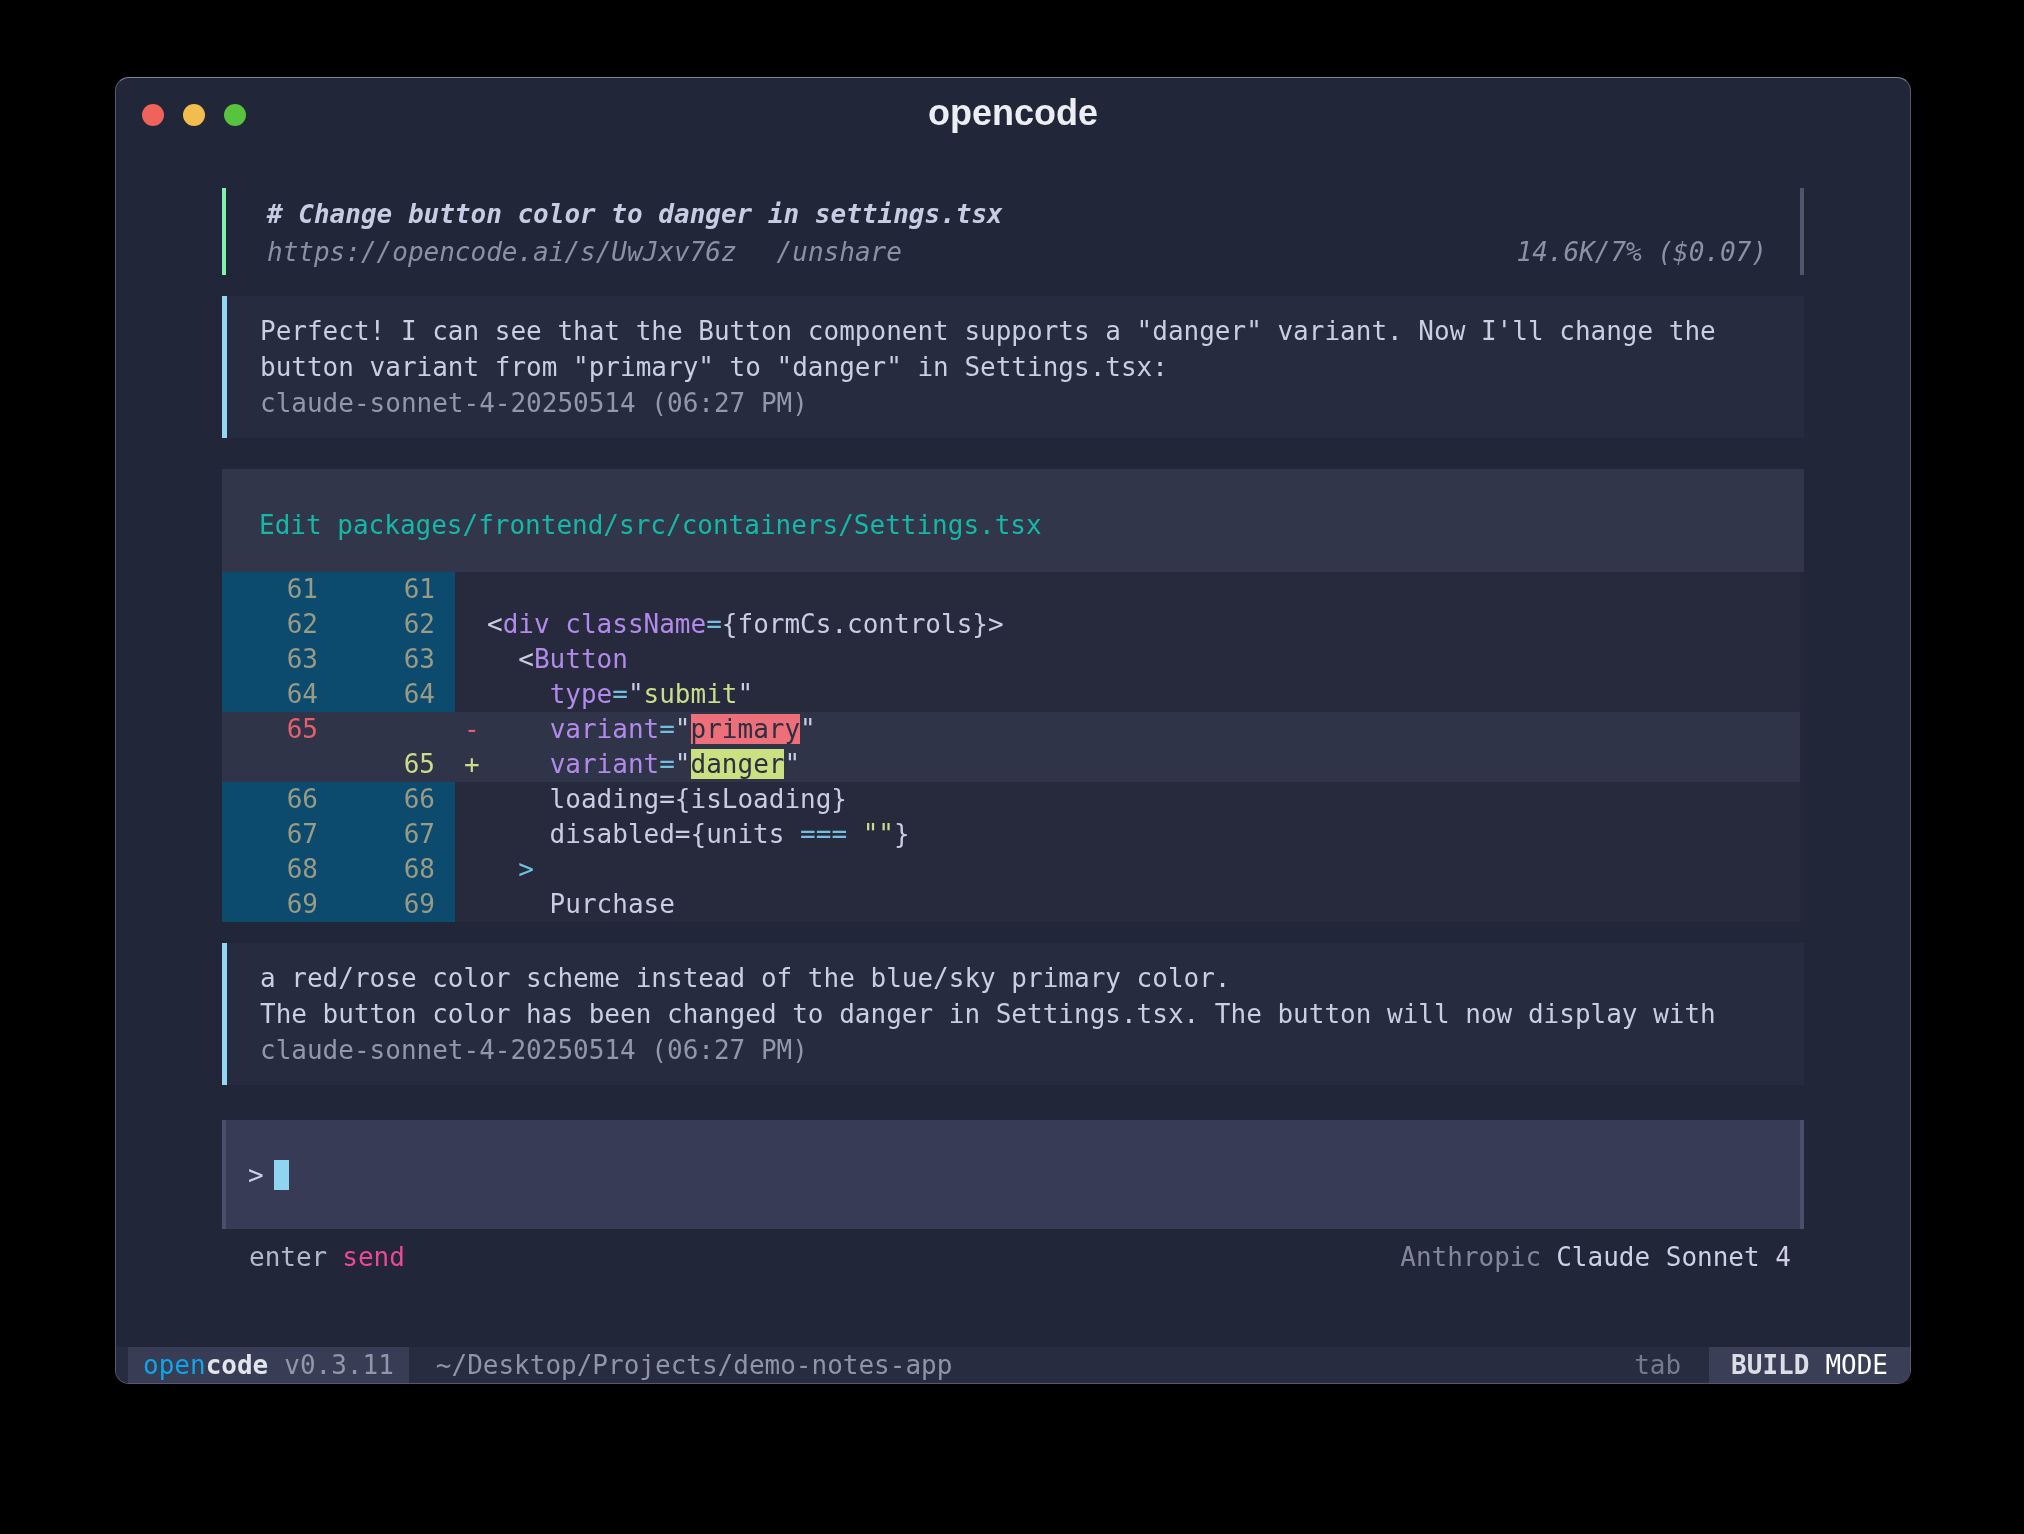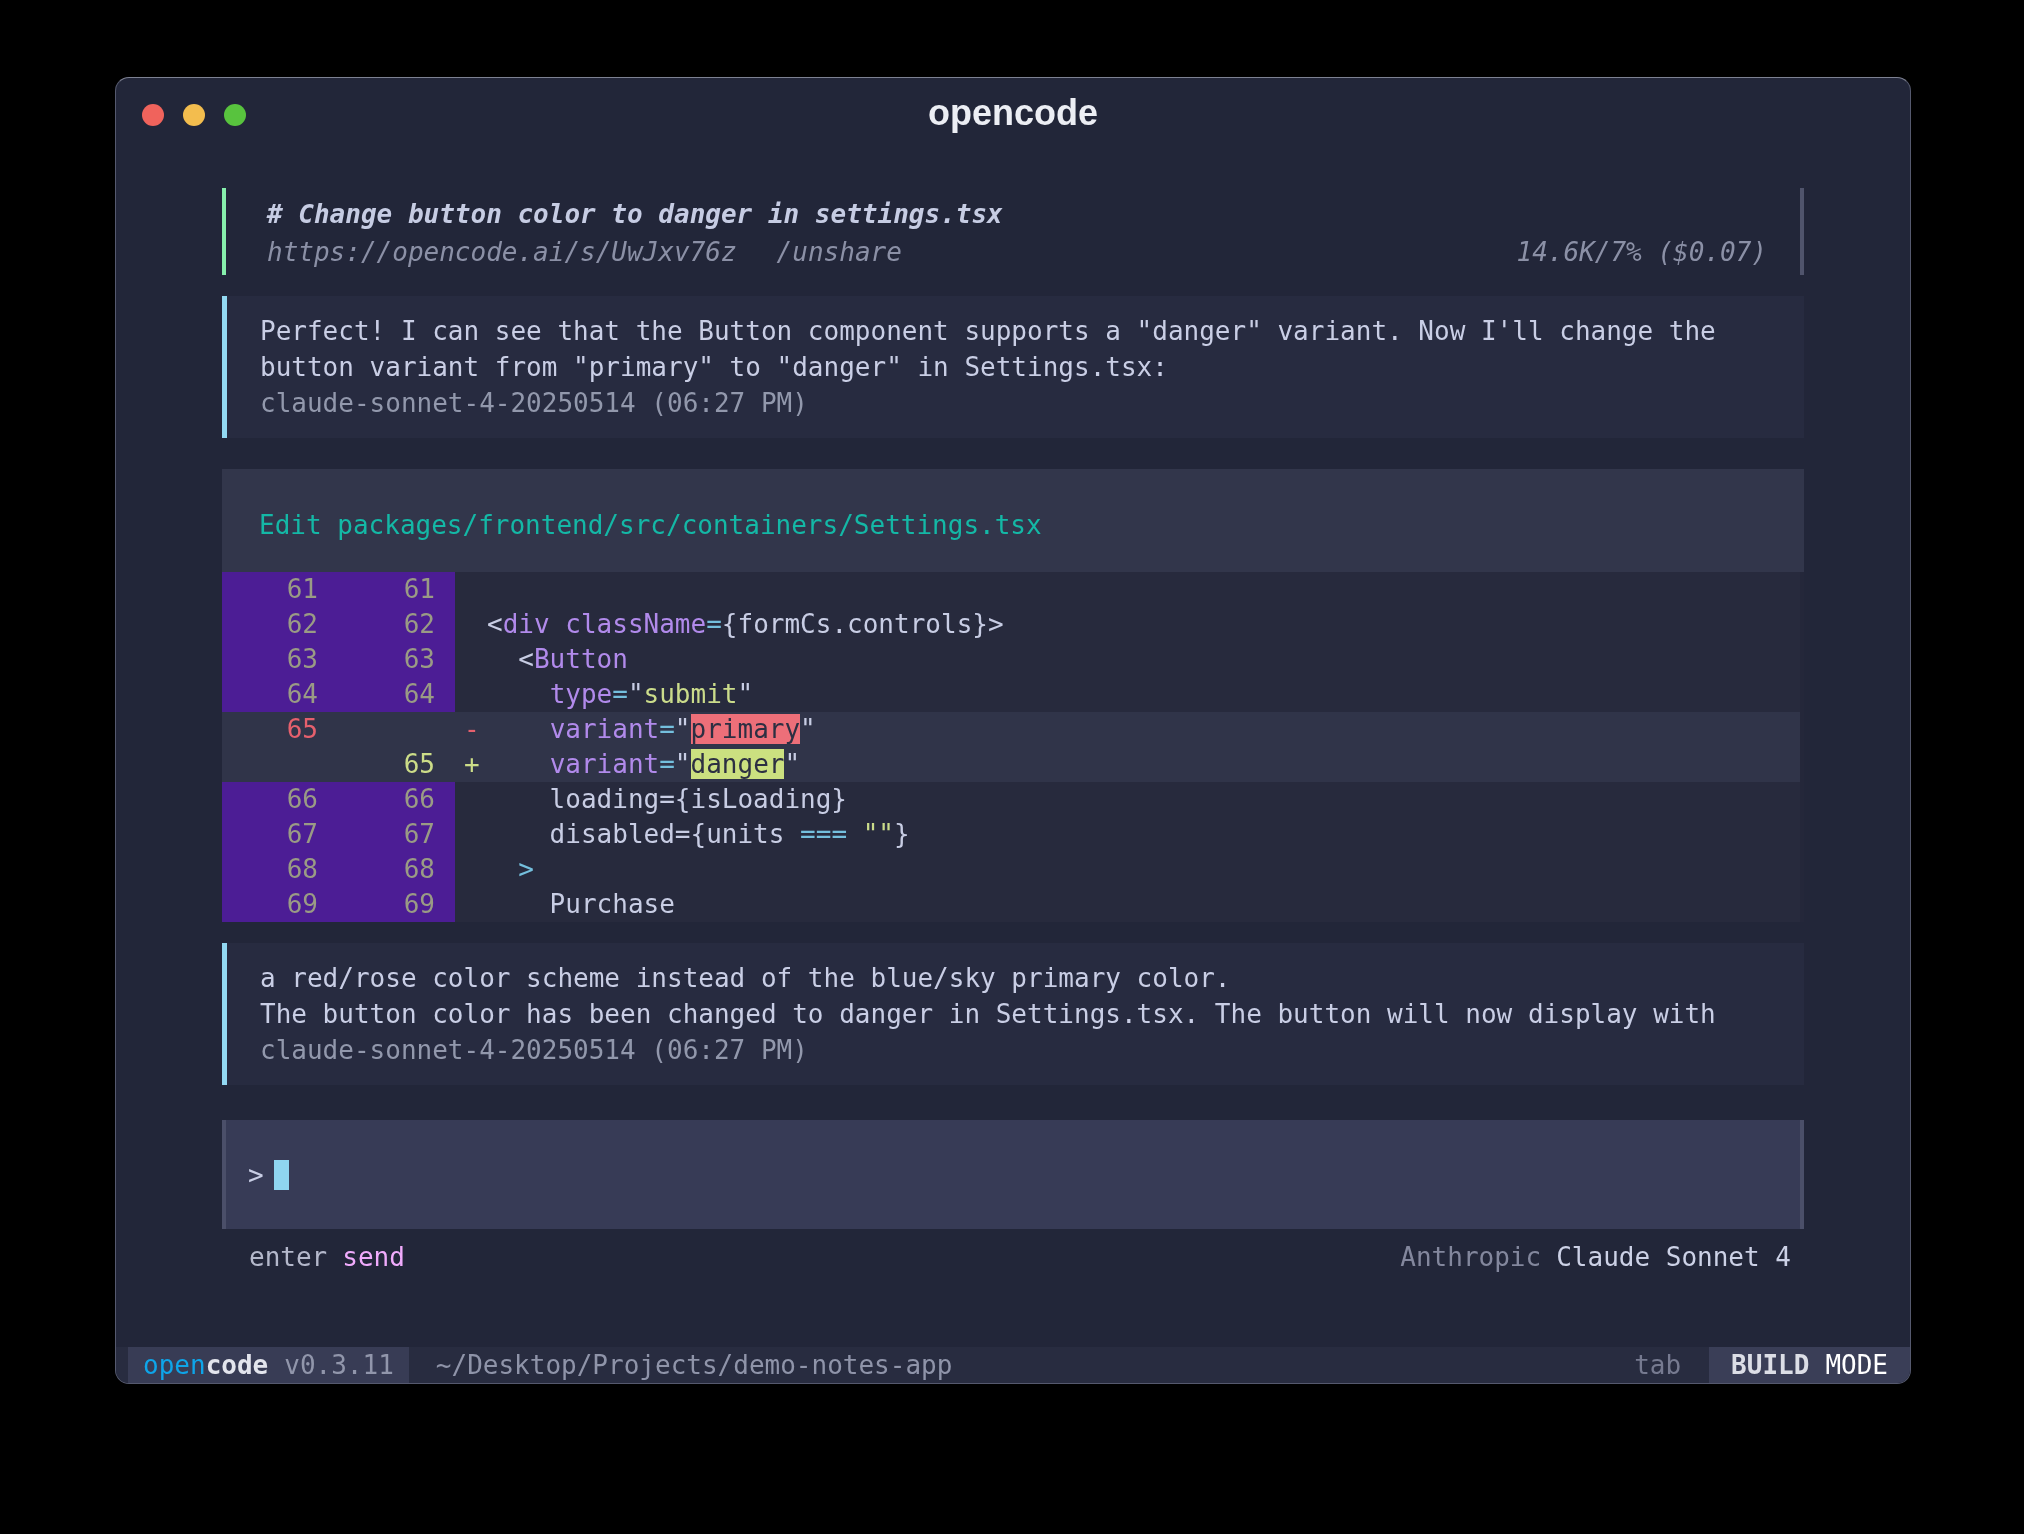--- a/index.html
+++ b/index.html
@@ -45,21 +45,21 @@
   .msg-line { color:#c9cee5; }
   .msg-meta { color:#9298ac; }
 
   
   .edit-panel { margin-top:31px; background:#32364b; padding-top:38px; }
   .edit-title { margin-left:37px; color:#14b8a6; line-height:36px; }
   .diff { margin-top:29px; border-right:4px solid #24273a; }
   .diff-row { display:flex; height:35px; line-height:35px; }
   .cell-old, .cell-new {
     flex:0 0 116px; text-align:right; padding-right:20px;
-    color:#9a9b85; background:#4c1d95;
+    color:#9a9b85; background:#0c4a6e;
   }
   .cell-new { flex-basis:117px; }
   .marker { flex:0 0 32px; padding-left:9px; background:#272a3d; }
   .code { flex:1; white-space:pre; background:#272a3d; }
   .diff-row.removed, .diff-row.removed .cell-old, .diff-row.removed .cell-new,
   .diff-row.removed .marker, .diff-row.removed .code,
   .diff-row.added, .diff-row.added .cell-old, .diff-row.added .cell-new,
   .diff-row.added .marker, .diff-row.added .code { background:#303449; }
   .diff-row.removed .cell-old { color:#e5606d; }
   .diff-row.removed .marker { color:#e5606d; }
@@ -78,21 +78,21 @@
     border-left:4px solid #4b4f69; border-right:4px solid #4b4f69;
     display:flex; align-items:center; padding-left:22px;
   }
   .prompt-symbol { color:#c9cee5; }
   .cursor { display:inline-block; width:15px; height:30px; background:#8fd5f0; margin-left:10px; vertical-align:middle; }
 
   
   .hints { margin-top:11px; display:flex; justify-content:space-between;
            padding:0 13px 0 27px; line-height:34px; }
   .hint-key { color:#b4b8cb; }
-  .hint-action { color:#f0abfc; margin-left:15px; }
+  .hint-action { color:#ec4899; margin-left:15px; }
   .provider { color:#83879d; }
   .model { color:#ccd1e6; margin-left:15px; }
 
   
   .statusbar {
     position:absolute; left:0; right:0; bottom:0; height:36px;
     background:#282c40; display:flex; align-items:stretch;
     border-radius:0 0 12px 12px;
   }
   .sb-chip-left { margin-left:12px; background:#383c55; display:flex; align-items:center; padding:0 15px; }

